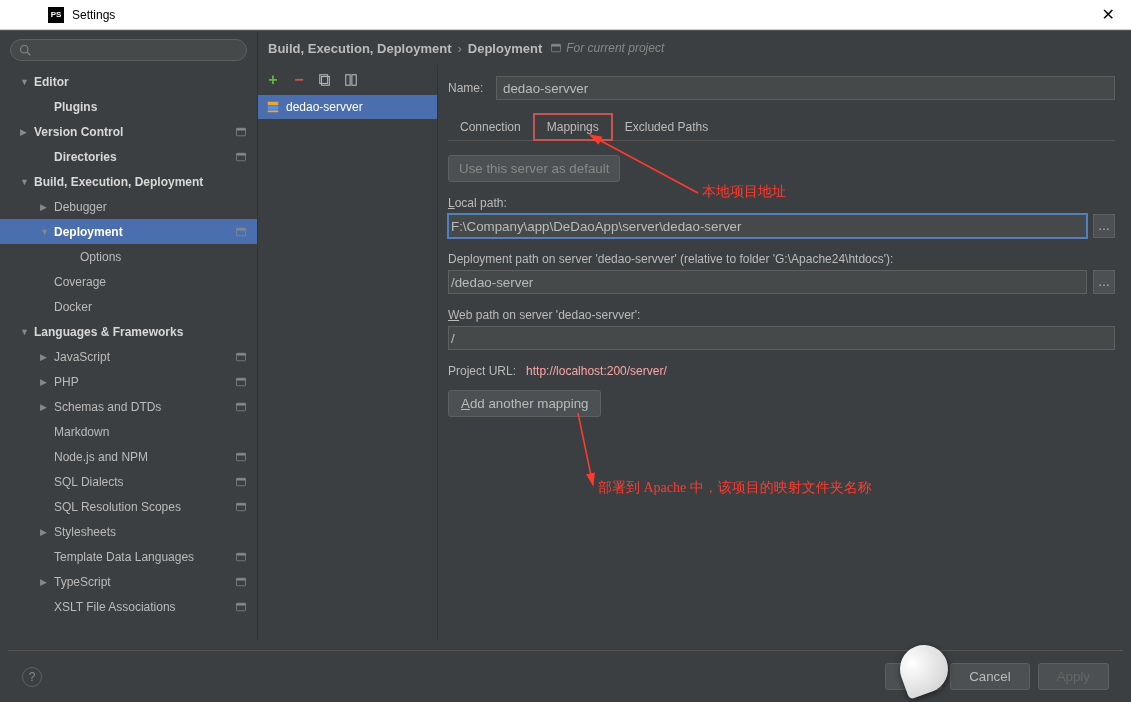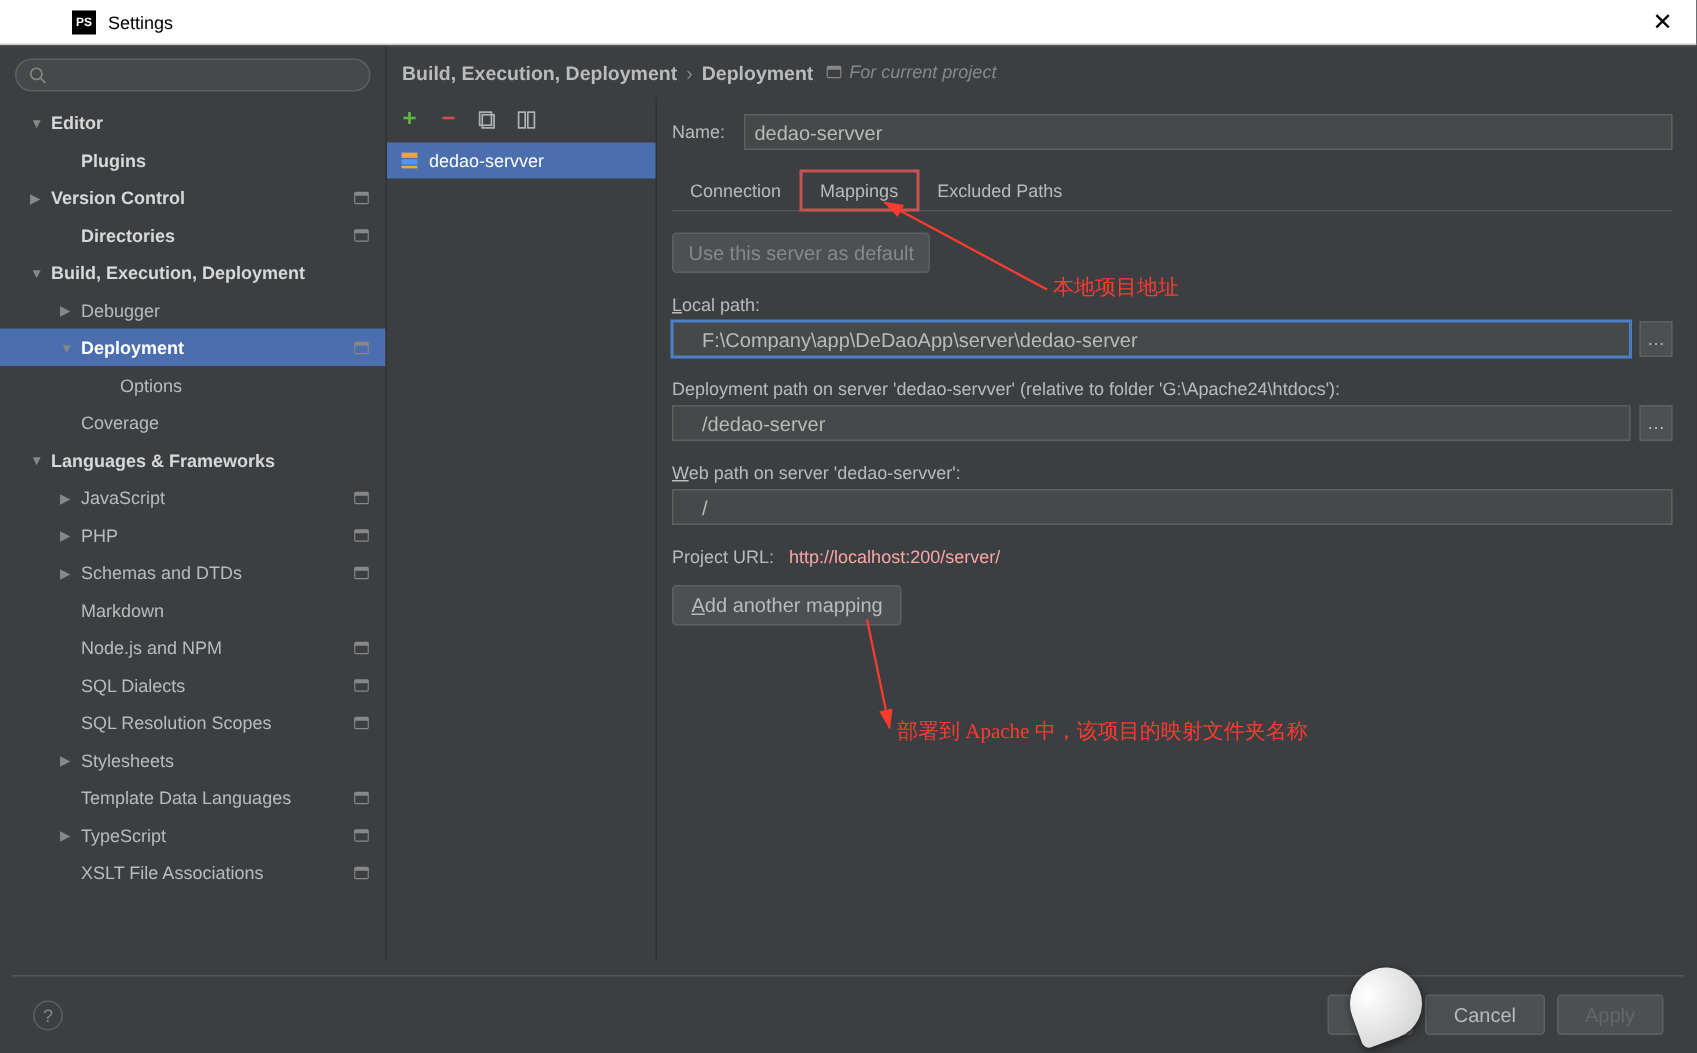--- a/index.html
+++ b/index.html
@@ -56,21 +56,21 @@
 .tabs { display: flex; border-bottom: 1px solid #555; height: 28px; }
 .tab { padding: 0 12px; display: flex; align-items: center; cursor: pointer; color: #bbb; }
 .tab.active { border: 2px solid #c75450; border-bottom: 2px solid #c75450; margin-bottom: -1px; }
 
 .form-area { padding-top: 14px; position: relative; }
 .default-btn { background: #4c5052; border: 1px solid #5e6060; color: #888; padding: 5px 10px; border-radius: 3px; cursor: pointer; }
 
 .field-label { margin-top: 14px; color: #bbb; }
 .field-label .ul { text-decoration: underline; }
 .input-row { display: flex; align-items: center; margin-top: 4px; }
-.input-row input { flex: 1; background: #45494a; border: 1px solid #5e6060; color: #bbb; height: 24px; padding: 0 19px; }
+.input-row input { flex: 1; background: #45494a; border: 1px solid #5e6060; color: #bbb; height: 24px; padding: 0 2px; }
 .input-row.focused input { border: 1px solid #4a81c9; box-shadow: 0 0 0 1px #4a81c9; }
 .input-row .browse-btn { width: 22px; height: 24px; background: #4c5052; border: 1px solid #5e6060; margin-left: 6px; display: flex; align-items: center; justify-content: center; cursor: pointer; color: #bbb; }
 
 .url-row { margin-top: 14px; }
 .url-row .link { color: #fca5a5; }
 
 .add-map-btn { margin-top: 12px; background: #4c5052; border: 1px solid #5e6060; color: #bbb; padding: 5px 12px; border-radius: 3px; cursor: pointer; }
 .add-map-btn .ul { text-decoration: underline; }
 
 .footer { position: absolute; bottom: 0; left: 8px; right: 8px; height: 52px; background: #3c3f41; border-top: 1px solid #555; display: flex; align-items: center; padding: 0 14px; }
@@ -144,20 +144,24 @@
             <rect x="2" y="3" width="12" height="3" fill="currentColor"></rect>
           </svg>
         </div>
         <div class="tree-item lvl3 no-arrow">
           <span class="arrow">▶</span>
           <span class="label">Options</span>
         </div>
         <div class="tree-item lvl2 no-arrow">
           <span class="arrow">▶</span>
           <span class="label">Coverage</span>
+        </div>
+        <div class="tree-item lvl2 no-arrow">
+          <span class="arrow">▶</span>
+          <span class="label">Docker</span>
         </div>
         <div class="tree-item lvl1 bold">
           <span class="arrow">▼</span>
           <span class="label">Languages &amp; Frameworks</span>
         </div>
         <div class="tree-item lvl2">
           <span class="arrow">▶</span>
           <span class="label">JavaScript</span>
           <svg class="proj-icon" viewBox="0 0 16 16">
             <rect x="2" y="3" width="12" height="10" rx="1" fill="none" stroke="currentColor"></rect>

